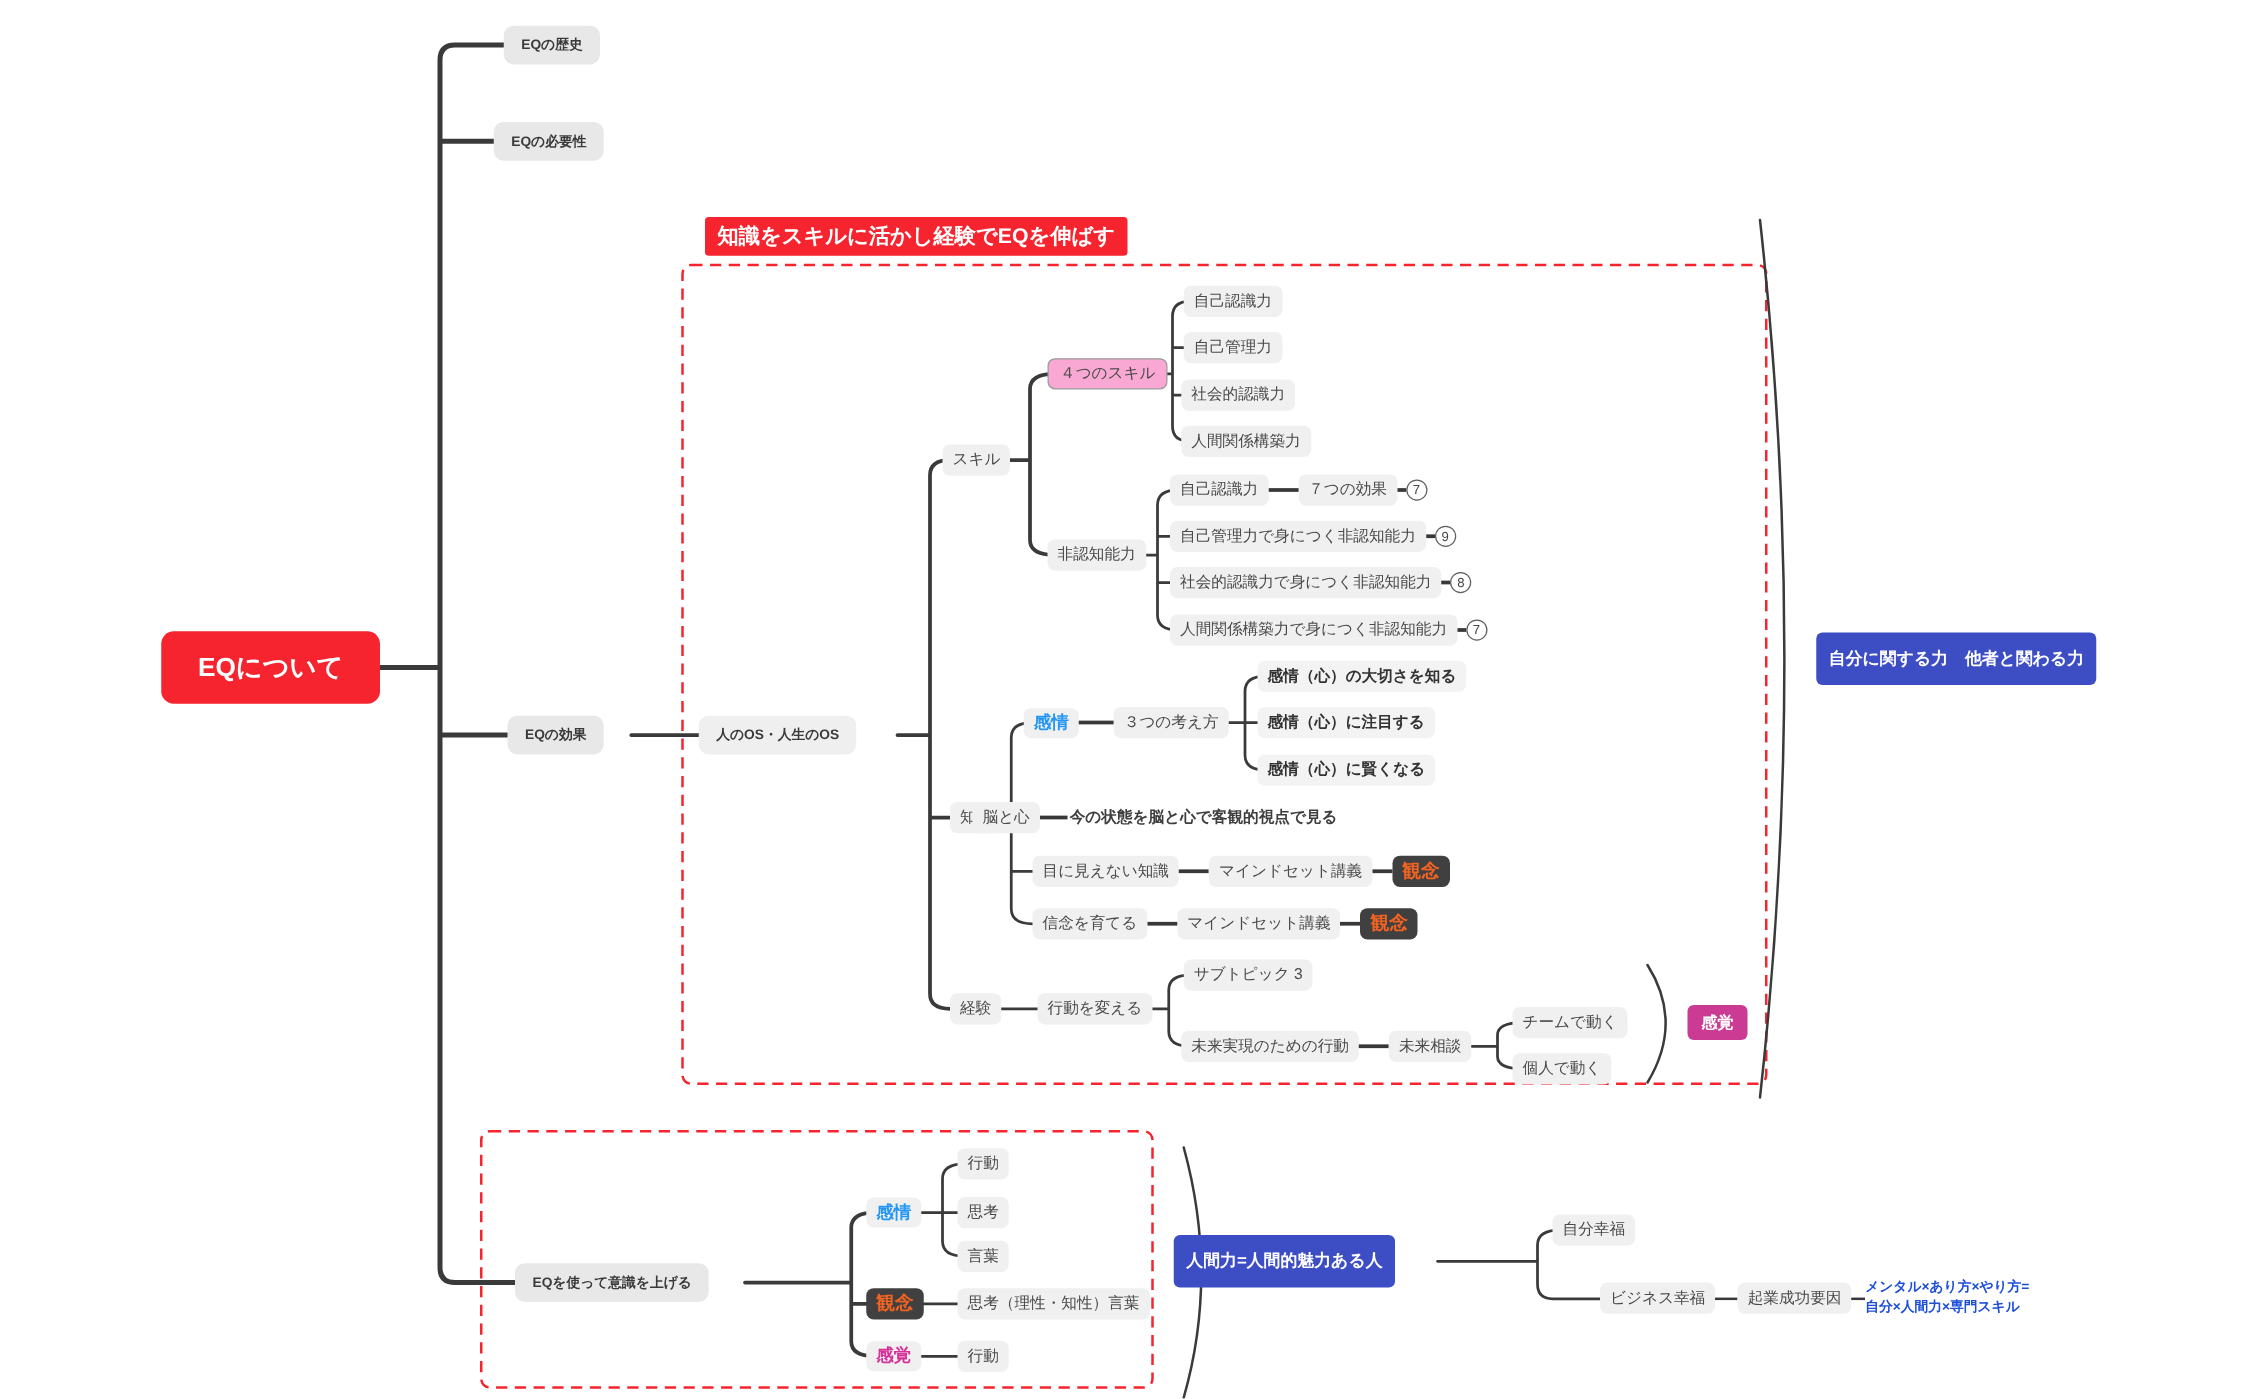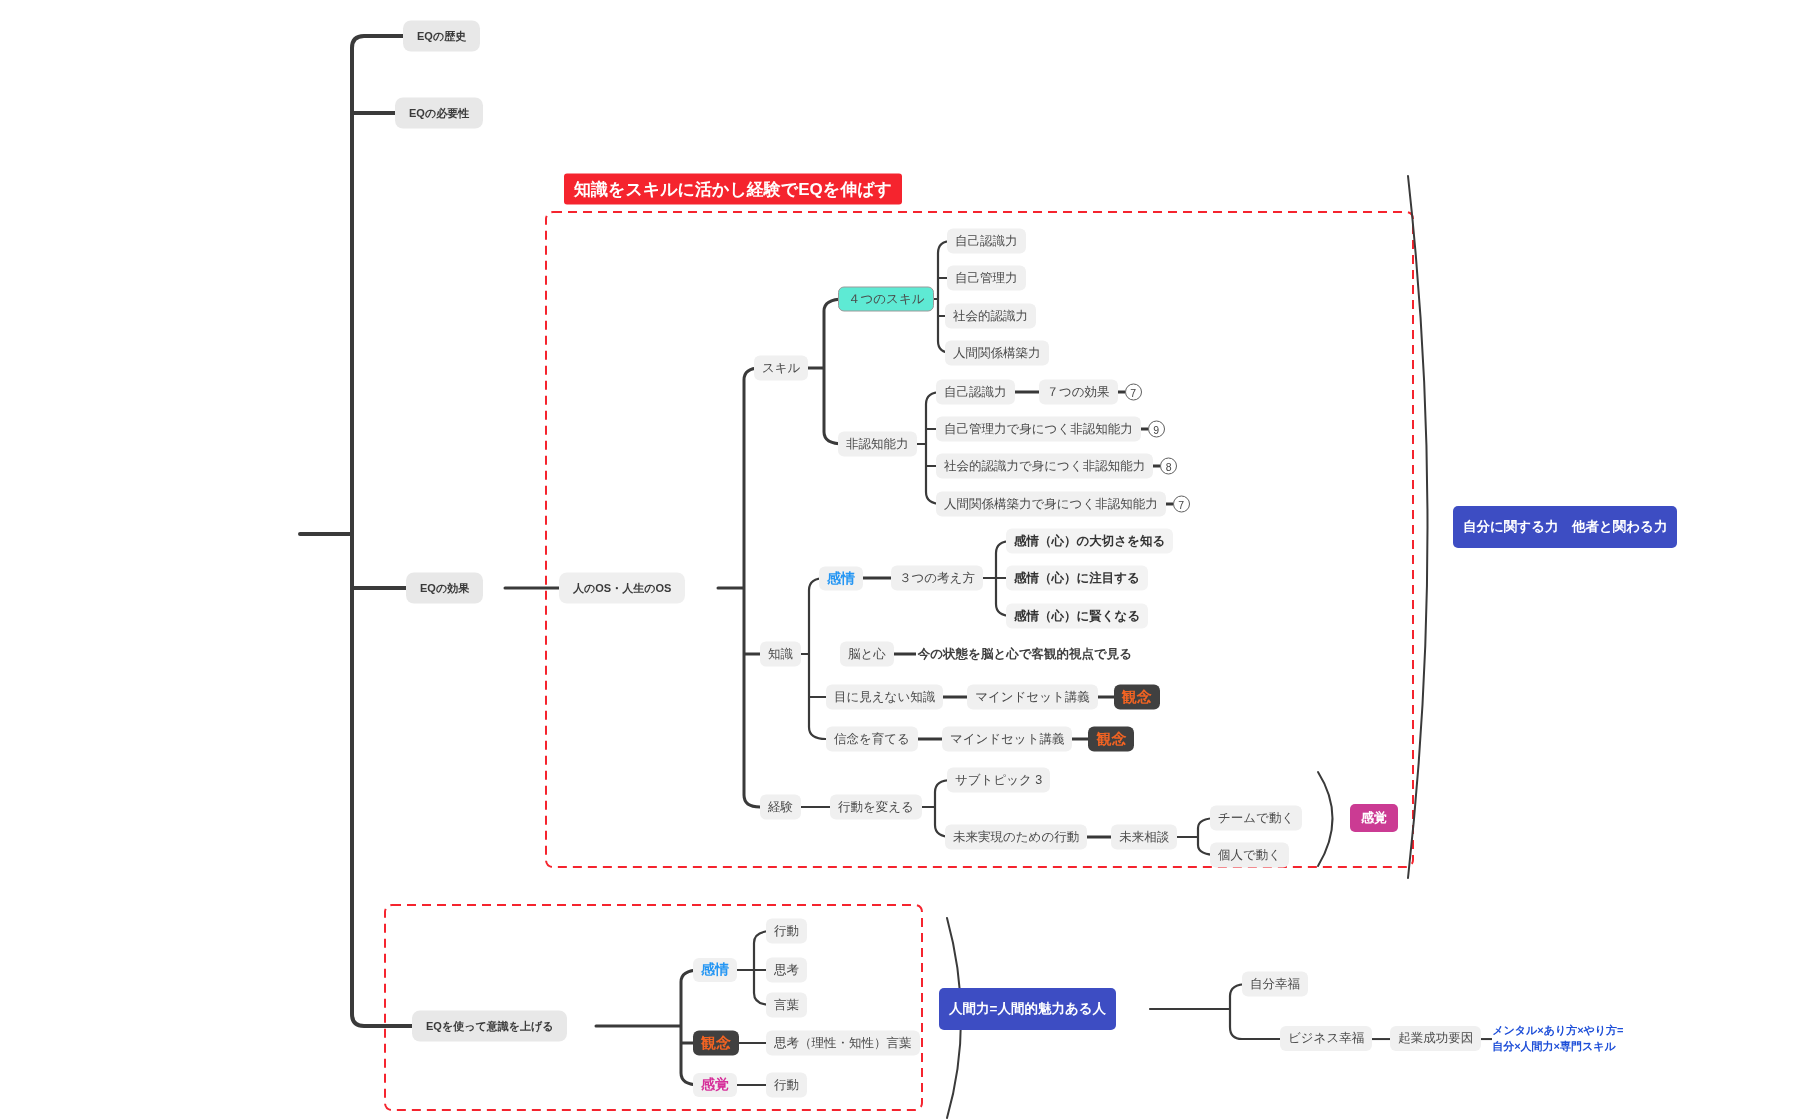--- a/index.html
+++ b/index.html
@@ -7,21 +7,21 @@
     position:relative;width:1808px;height:1119px;background:#ffffff;overflow:hidden;
     font-family:"Liberation Sans","DejaVu Sans",sans-serif;color:#3c3c3c;
   }
   #wires{position:absolute;left:0;top:0;}
   .n{position:absolute;transform:translateY(-50%);white-space:nowrap;box-sizing:border-box;}
   .row{position:absolute;transform:translateY(-50%);display:flex;align-items:center;white-space:nowrap;}
   .leaf{background:#f0f0f0;color:#4a4a4a;font-size:12.5px;padding:4px 8px;border-radius:6px;}
   .bleaf{background:#f3f3f3;color:#333;font-weight:700;font-size:12.5px;padding:4px 8px;border-radius:6px;}
   .plain{color:#3f3f3f;font-size:12.5px;padding:4px 2px;font-weight:bold;}
   .t2{background:#e8e8e8;color:#3a3a3a;font-size:11px;font-weight:700;padding:8px 14px;border-radius:8px;}
-  .outline{background:#5eead4;border:1.5px solid #9a9a9a;color:#4a4a4a;font-size:12.5px;padding:3px 9px;border-radius:6px;}
+  .outline{background:#f9a8d4;border:1.5px solid #9a9a9a;color:#4a4a4a;font-size:12.5px;padding:3px 9px;border-radius:6px;}
   .root{background:#f5242e;color:#fff;font-size:21px;font-weight:700;padding:15px 26px;border-radius:10px;min-width:175px;text-align:center;}
   .banner{background:#f5242e;color:#fff;font-size:17px;font-weight:700;padding:4px 10px;border-radius:3px;}
   .btext{background:#f0f0f0;color:#2596f3;font-weight:700;font-size:14px;padding:3px 8px;border-radius:6px;}
   .otext{background:#404040;color:#f26322;font-weight:700;font-size:15px;padding:3px 8px;border-radius:6px;}
   .ptext{background:#f0f0f0;color:#d6309a;font-weight:700;font-size:14px;padding:3px 8px;border-radius:6px;}
   .pbox{background:#cb3b93;color:#fff;font-weight:700;font-size:13px;padding:5px 11px;border-radius:5px;}
   .bluebox{background:#3d4dc3;color:#fff;font-weight:700;font-size:13.5px;padding:12px 10px;border-radius:5px;}
   .formula{position:absolute;transform:translateY(-50%);color:#1d4ed8;font-weight:700;font-size:11px;line-height:1.45;white-space:nowrap;}
   .link{height:2.2px;background:#383838;flex:none;}
   .badge{flex:none;width:17px;height:17px;border:1.5px solid #5f5f5f;border-radius:50%;background:#fff;
@@ -64,20 +64,21 @@
       <path stroke-width="2.2" d="M726,1043 L774,1043"></path>
       <path stroke-width="2.2" d="M726,1085 L774,1085"></path>
       <path stroke-width="2.2" d="M1150,1009 L1230,1009 M1248,984 Q1230,984 1230,996 L1230,1027 Q1230,1039 1242,1039 L1290,1039"></path>
 
       <path stroke-width="2" d="M1318,772 Q1347,818 1318,866"></path>
       <path stroke-width="2" d="M1408,176 Q1447,527 1408,878"></path>
       <path stroke-width="2" d="M947,918 Q975,1020 947,1118"></path>
     </g>
   </svg>
 
+  <div class="n root" style="left:129px;top:534px">EQについて</div>
   <div class="n t2" style="left:403px;top:36px">EQの歴史</div>
   <div class="n t2" style="left:395px;top:113px">EQの必要性</div>
   <div class="n t2" style="left:406px;top:588px">EQの効果</div>
   <div class="n t2" style="left:412px;top:1026px">EQを使って意識を上げる</div>
 
   <div class="n banner" style="left:564px;top:189px">知識をスキルに活かし経験でEQを伸ばす</div>
 
   <div class="n t2" style="left:559px;top:588px;background:#efefef">人のOS・人生のOS</div>
 
   <div class="n leaf" style="left:754px;top:368px">スキル</div>
@@ -114,21 +115,21 @@
   <div class="n leaf" style="left:760px;top:654px">知識</div>
   <div class="row" style="left:819px;top:578px">
     <span class="btext">感情</span>
     <span class="link" style="width:28px"></span>
     <span class="leaf">３つの考え方</span>
   </div>
   <div class="n bleaf" style="left:1006px;top:541px">感情（心）の大切さを知る</div>
   <div class="n bleaf" style="left:1006px;top:578px">感情（心）に注目する</div>
   <div class="n bleaf" style="left:1006px;top:616px">感情（心）に賢くなる</div>
 
-  <div class="row" style="left:840px;top:654px">
+  <div class="row" style="left:778px;top:654px">
     <span class="leaf">脳と心</span>
     <span class="link" style="width:22px"></span>
     <span class="plain">今の状態を脳と心で客観的視点で見る</span>
   </div>
   <div class="row" style="left:826px;top:697px">
     <span class="leaf">目に見えない知識</span>
     <span class="link" style="width:24px"></span>
     <span class="leaf">マインドセット講義</span>
     <span class="link" style="width:16px"></span>
     <span class="otext">観念</span>

